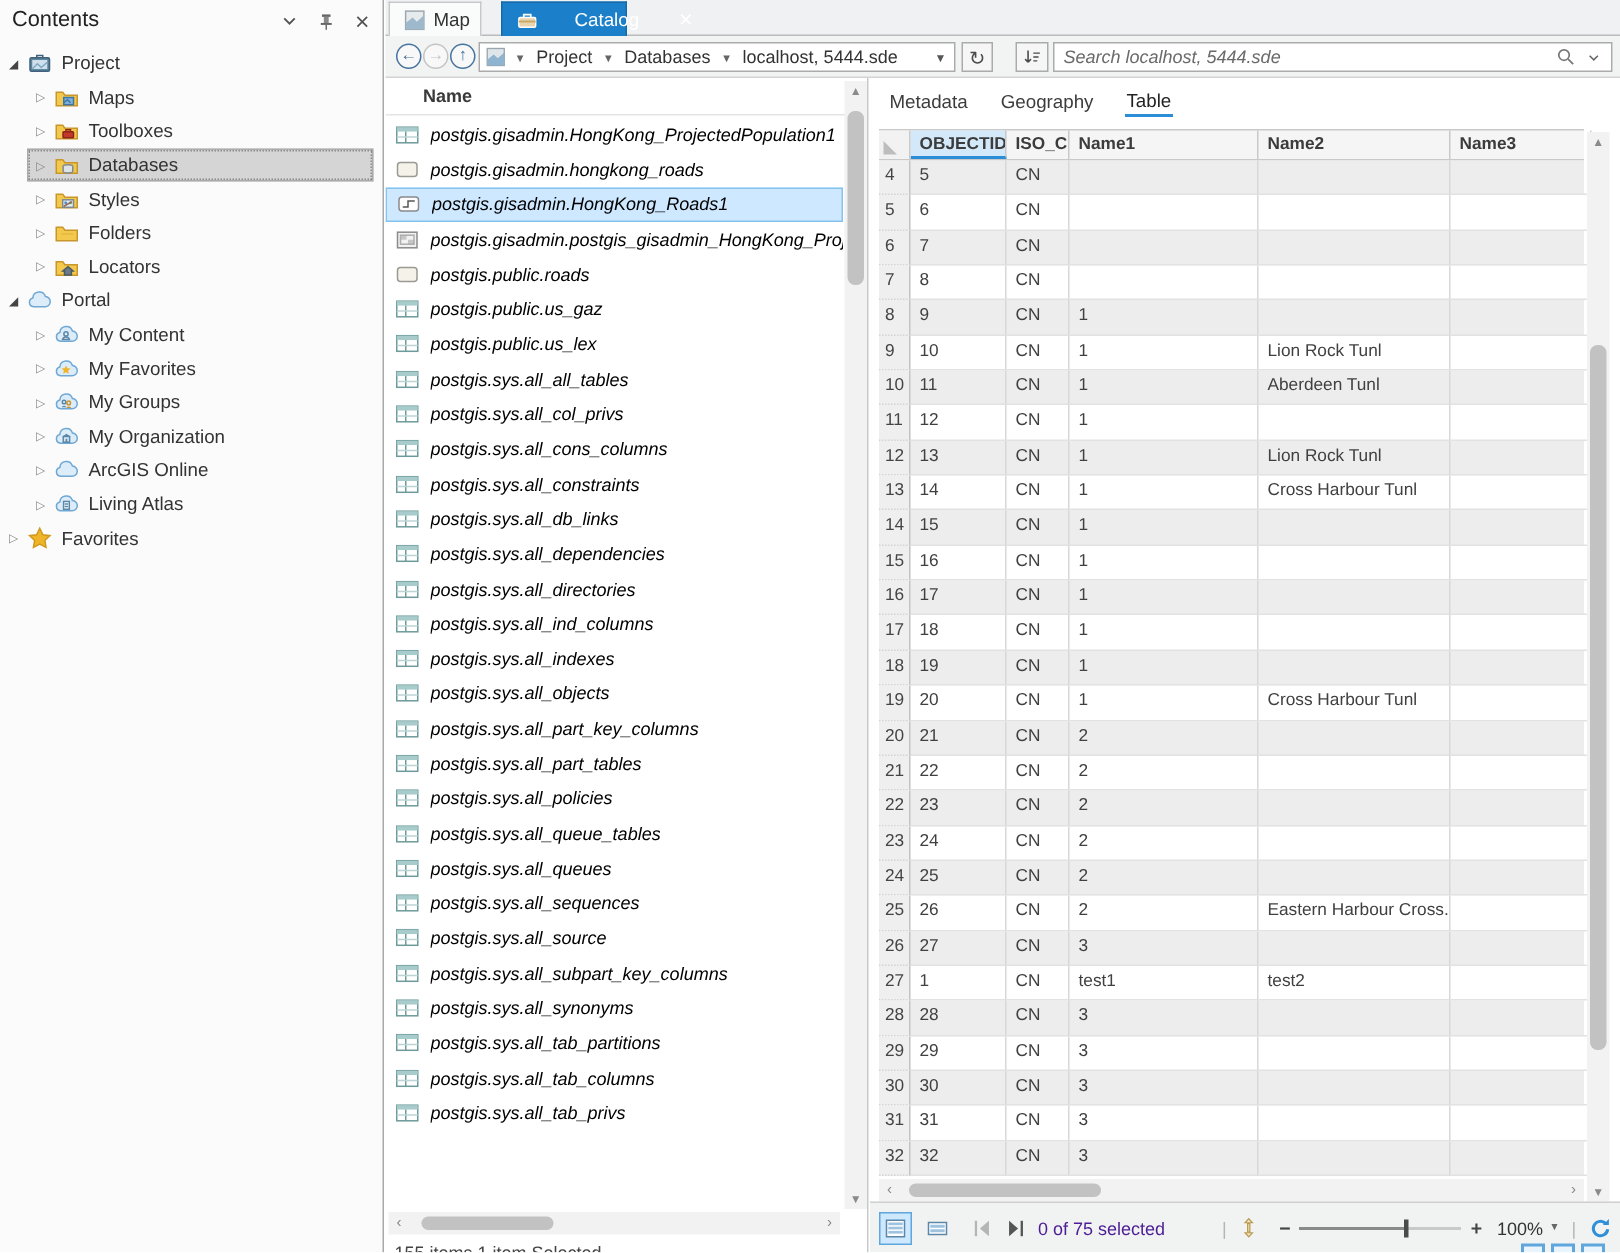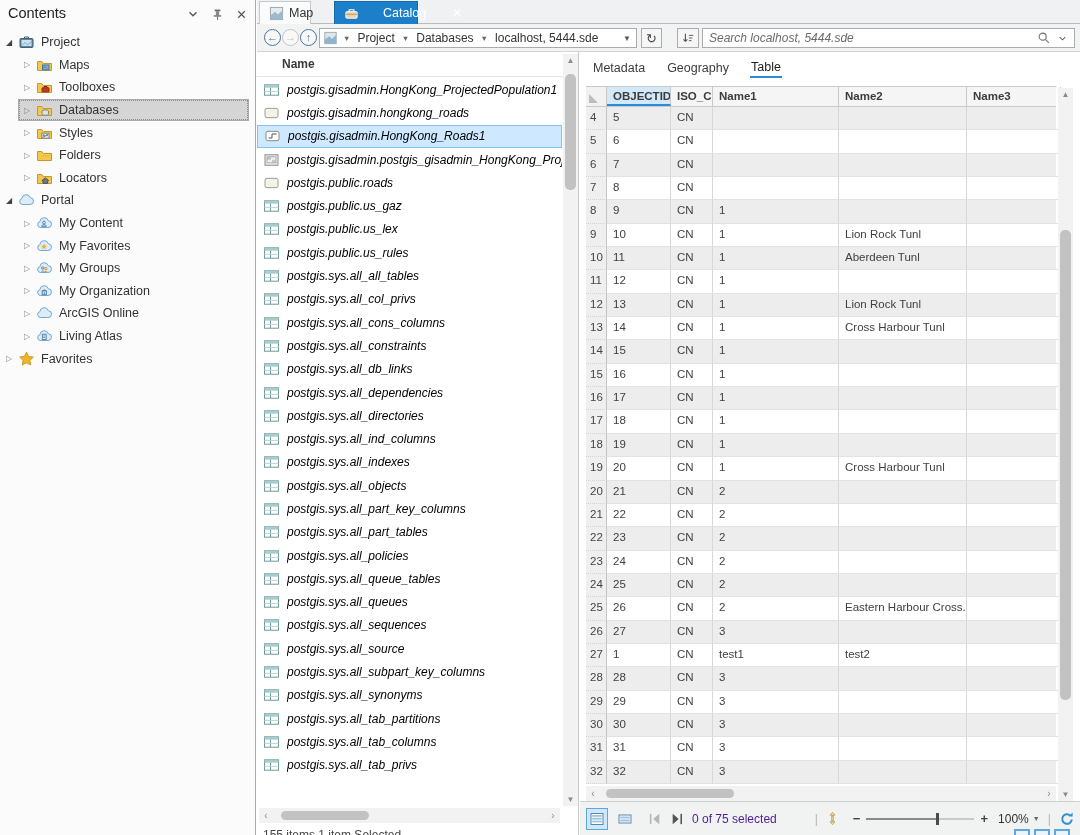--- a/index.html
+++ b/index.html
@@ -21,21 +21,21 @@
   .tree-label { font-size:12.5px; color:#333; white-space:nowrap; }
   .lvl0 { padding-left:4px; }
   .lvl1 { padding-left:22px; }
   .tree-row.selected::before { content:""; position:absolute; left:18px; right:4px; top:0; bottom:0; background:#d5d5d5; outline:1px dotted #8a8a8a; outline-offset:-2px; border:1px solid #ababab; }
   .tree-row.selected > * { position:relative; }
 
   
   .catalog-area { position:absolute; left:257px; top:0; right:0; height:835px; }
   .tabstrip { position:absolute; top:0; left:0; right:0; height:24px; background:#f0f1f2; border-bottom:1px solid #b9bcbe; }
   .doc-tab { position:absolute; top:1px; height:23px; display:flex; align-items:center; gap:5px; padding:0 9px; font-size:12.5px; }
-  .doc-tab.inactive { left:2px; width:52px; background:#fafbfb; border:1px solid #c6c9cb; border-bottom:none; color:#333; }
+  .doc-tab.inactive { left:2px; width:62px; background:#fafbfb; border:1px solid #c6c9cb; border-bottom:none; color:#333; }
   .doc-tab.active { left:77px; width:84px; background:#1b80c9; color:#fff; border:1px solid #156aa9; border-bottom:none;gap:24px; }
   .doc-tab .tab-icon { width:15px; height:15px; }
   .doc-tab .tab-close { margin-left:2px; font-size:12px; line-height:1; color:#fff; }
 
   .navbar { position:absolute; top:24px; left:0; right:0; height:28px; background:#f2f3f3; border-bottom:1px solid #d4d4d4; }
   .nav-circle { position:absolute; top:5px; width:17px; height:17px; border-radius:50%; border:1px solid #46749e; color:#46749e; font-size:11px; line-height:15px; text-align:center; background:#f8f8f8; }
   .nav-circle.disabled { border-color:#c4c4c4; color:#c4c4c4; }
   .breadcrumb-box { position:absolute; left:62px; top:4px; width:318px; height:20px; background:#fff; border:1px solid #ababab; display:flex; align-items:center; font-size:12px; }
   .bc-icon { width:15px; height:14px; margin-left:3px; }
   .bc-chev { font-size:7.5px; color:#666; padding:0 5px; }
@@ -388,29 +388,20 @@
               <span class="list-label">postgis.public.us_gaz</span>
             </div>
             <div class="list-item">
               <span class="list-icon"><svg width="17" height="16" viewBox="0 0 17 16">
                   <rect x="1.5" y="2.8" width="14" height="10.4" fill="#fff" stroke="#6d9a9a"></rect>
                   <rect x="1.5" y="2.8" width="14" height="2.9" fill="#a8cccc"></rect>
                   <line x1="7.5" y1="5.7" x2="7.5" y2="13.2" stroke="#6d9a9a"></line>
                   <line x1="1.5" y1="9.4" x2="15.5" y2="9.4" stroke="#bcd4d4"></line>
                 </svg></span>
               <span class="list-label">postgis.public.us_lex</span>
-            </div>
-            <div class="list-item">
-              <span class="list-icon"><svg width="17" height="16" viewBox="0 0 17 16">
-                  <rect x="1.5" y="2.8" width="14" height="10.4" fill="#fff" stroke="#6d9a9a"></rect>
-                  <rect x="1.5" y="2.8" width="14" height="2.9" fill="#a8cccc"></rect>
-                  <line x1="7.5" y1="5.7" x2="7.5" y2="13.2" stroke="#6d9a9a"></line>
-                  <line x1="1.5" y1="9.4" x2="15.5" y2="9.4" stroke="#bcd4d4"></line>
-                </svg></span>
-              <span class="list-label">postgis.public.us_rules</span>
             </div>
             <div class="list-item">
               <span class="list-icon"><svg width="17" height="16" viewBox="0 0 17 16">
                   <rect x="1.5" y="2.8" width="14" height="10.4" fill="#fff" stroke="#6d9a9a"></rect>
                   <rect x="1.5" y="2.8" width="14" height="2.9" fill="#a8cccc"></rect>
                   <line x1="7.5" y1="5.7" x2="7.5" y2="13.2" stroke="#6d9a9a"></line>
                   <line x1="1.5" y1="9.4" x2="15.5" y2="9.4" stroke="#bcd4d4"></line>
                 </svg></span>
               <span class="list-label">postgis.sys.all_all_tables</span>
             </div>

